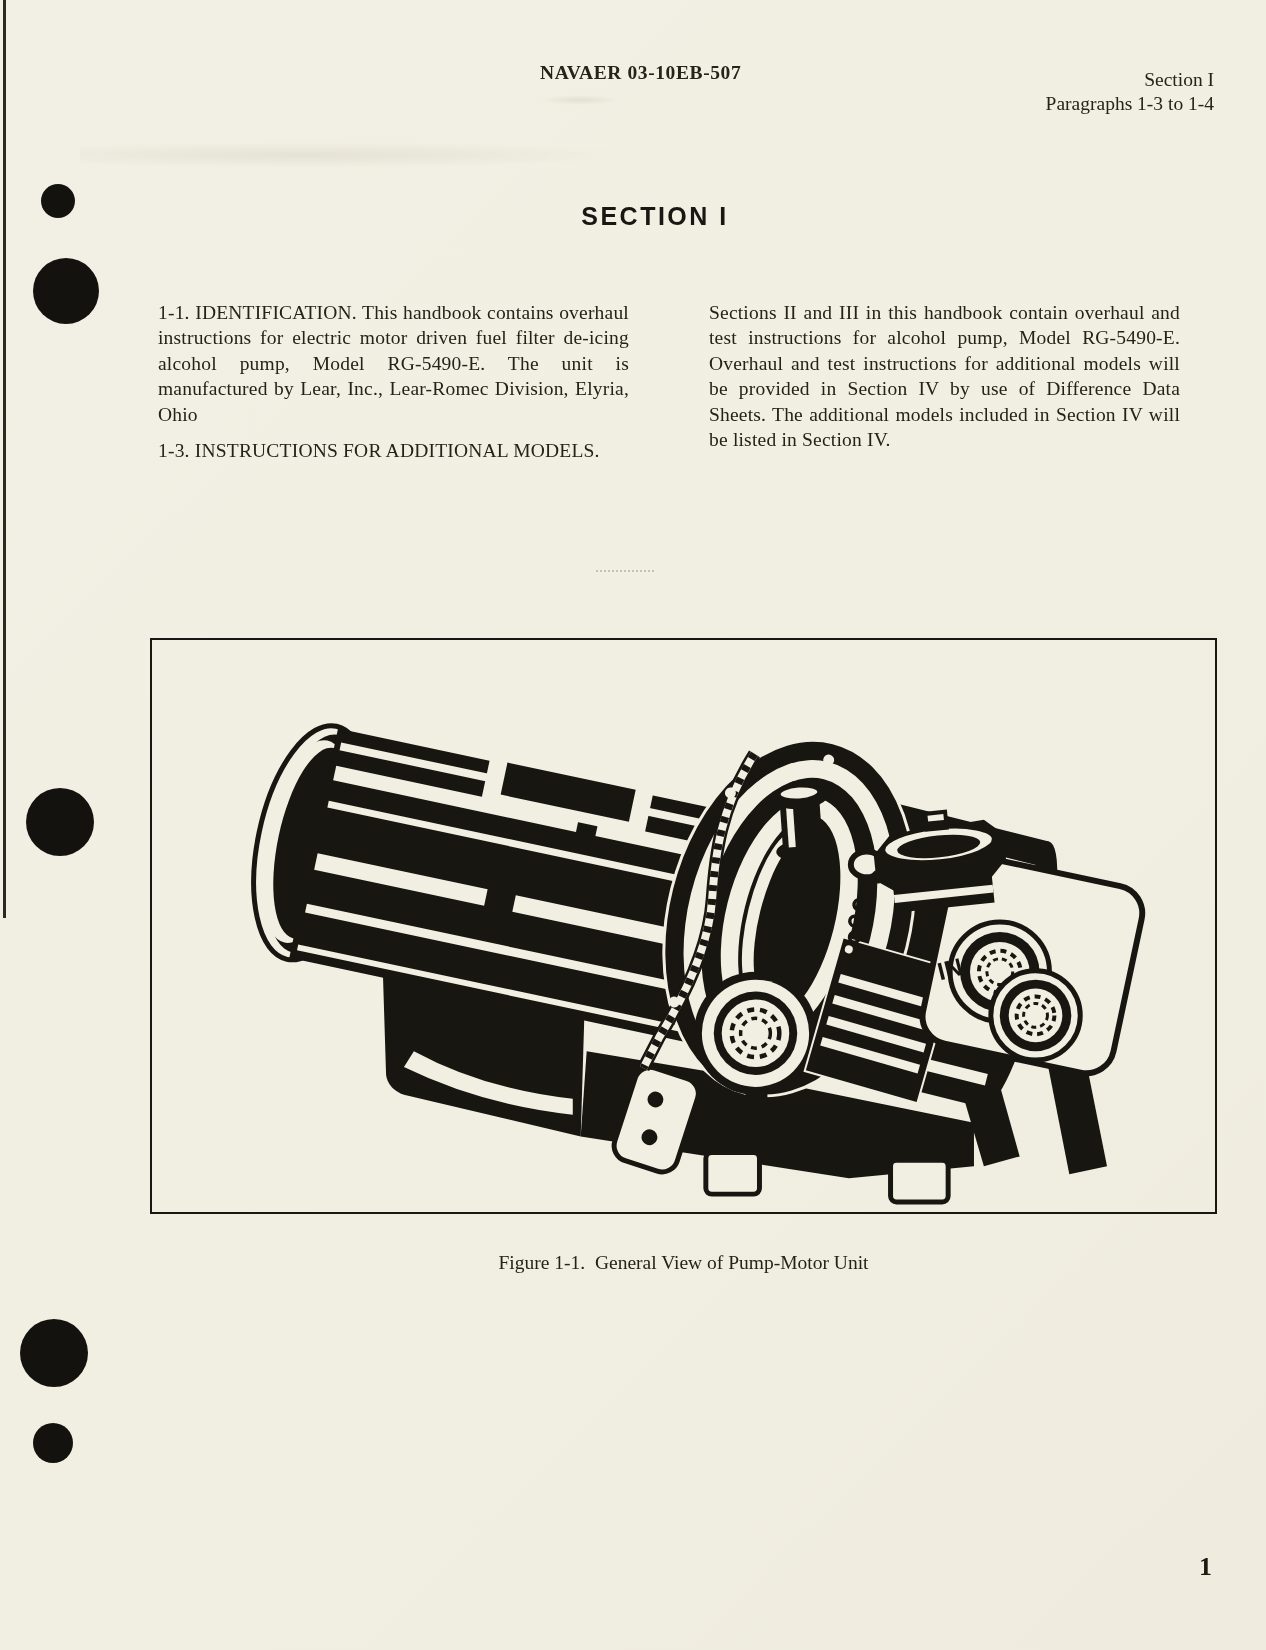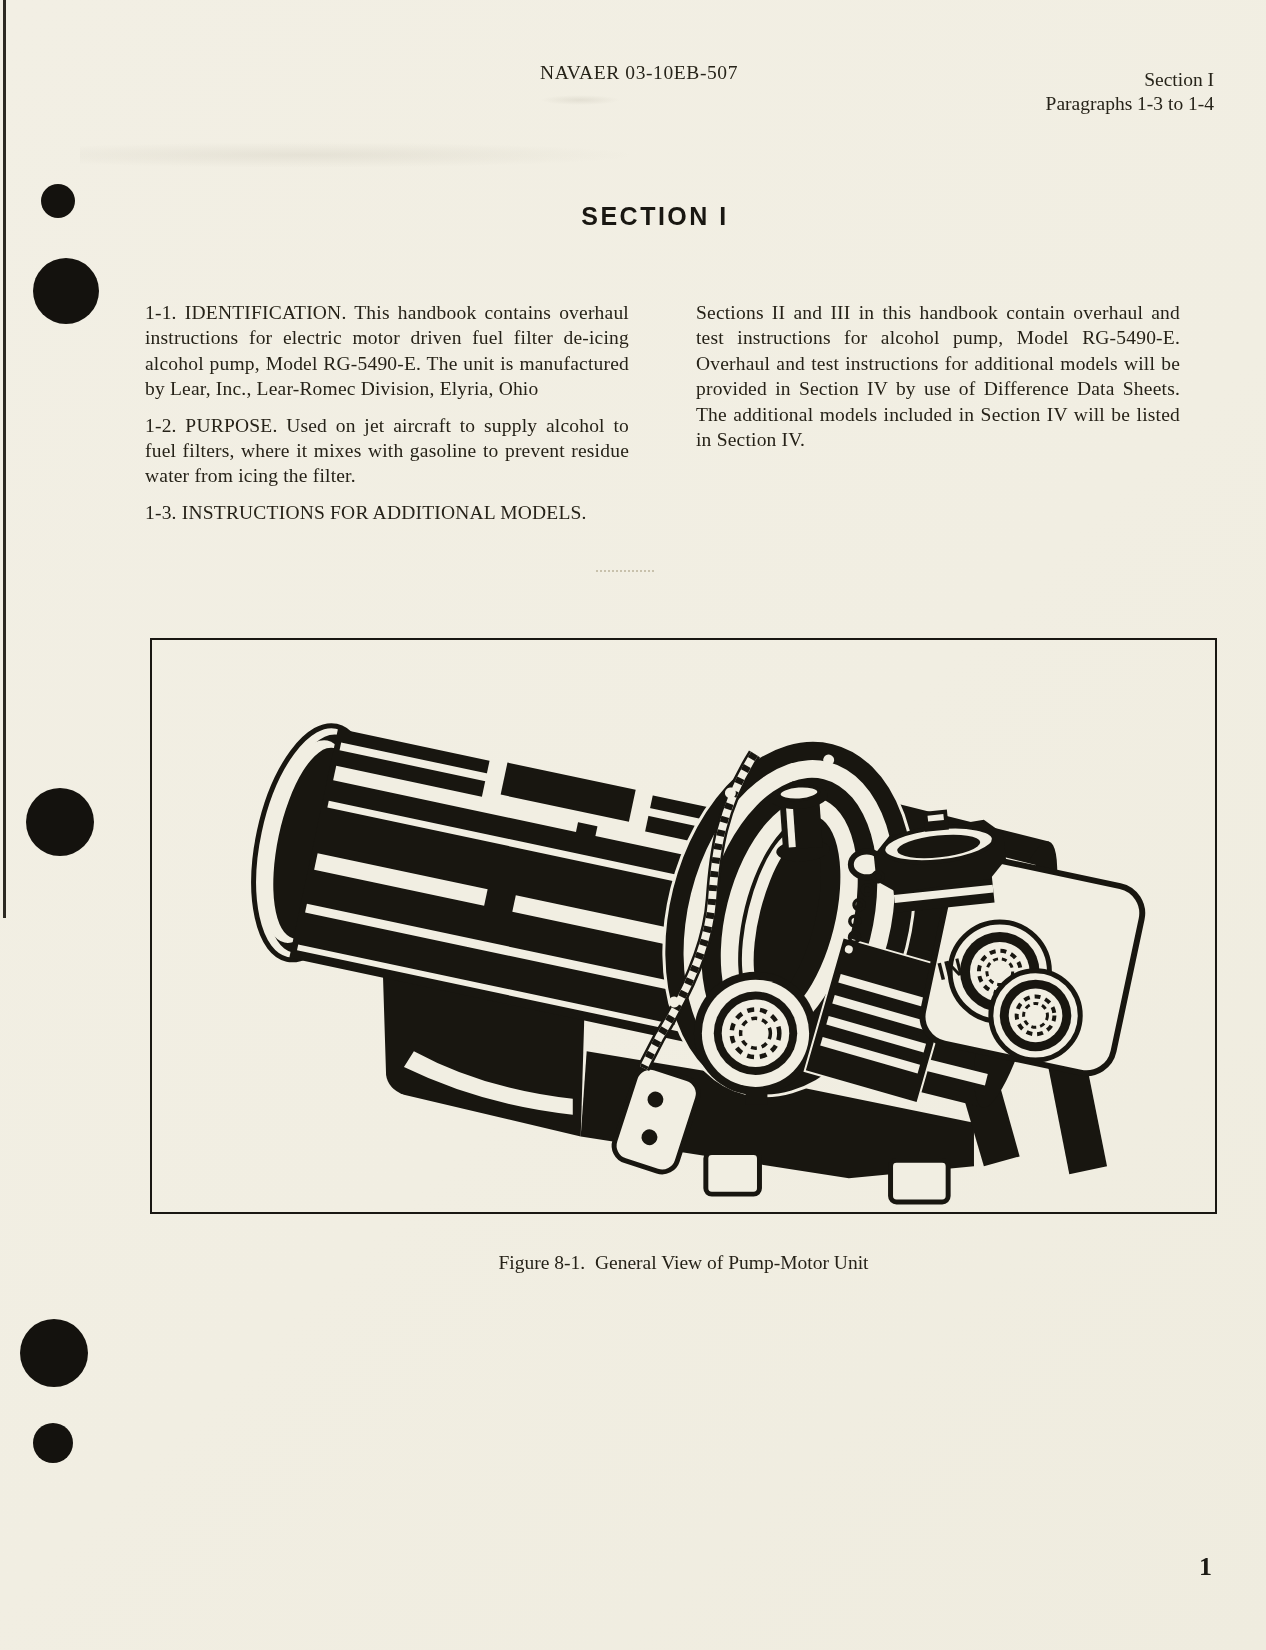--- a/index.html
+++ b/index.html
@@ -17,40 +17,40 @@
   .edge-line{position:absolute;left:3px;top:0;width:3px;height:918px;background:#2c2922;}
   .hole{position:absolute;border-radius:50%;background:#14120e;}
   .hole.h1{left:41px;top:184px;width:34px;height:34px;}
   .hole.h2{left:33px;top:258px;width:66px;height:66px;}
   .hole.h3{left:26px;top:788px;width:68px;height:68px;}
   .hole.h4{left:20px;top:1319px;width:68px;height:68px;}
   .hole.h5{left:33px;top:1423px;width:40px;height:40px;}
 
   .doc-number{
     position:absolute;left:540px;top:62px;
-    font-size:19.5px;letter-spacing:.6px;font-weight:normal;color:#262319;
+    font-size:19.5px;letter-spacing:.6px;font-weight:bold;color:#262319;
   }
   .header-right{
     position:absolute;right:52px;top:68px;text-align:right;
     font-size:19.5px;line-height:24px;color:#262319;
   }
   .title-block{
     position:absolute;left:655px;top:196px;transform:translateX(-50%);
     text-align:center;font-family:"Liberation Sans",sans-serif;
     font-weight:bold;font-size:25px;letter-spacing:2.5px;line-height:41px;
     color:#191712;white-space:nowrap;
   }
   .column{
     position:absolute;top:300px;width:484px;
     font-size:19.5px;line-height:25.4px;text-align:justify;
     letter-spacing:.2px;color:#262218;
   }
   .column.left{left:145px;}
   .column.right{left:696px;}
-  .column p{margin:0 0 11px 0;}
+  .column p{margin:0 0 11px 13px;}
   .artifact-dashes{
     position:absolute;left:596px;top:570px;width:58px;height:0;
     border-top:2px dotted #c8c1ac;
   }
   .figure-frame{
     position:absolute;left:150px;top:638px;width:1067px;height:576px;
     border:2.5px solid #191712;box-sizing:border-box;background:transparent;
   }
   .figure-frame svg{display:block;width:100%;height:100%;}
   .caption{
@@ -88,21 +88,20 @@
     <div>Section I</div>
     <div>Paragraphs 1-3 to 1-4</div>
   </div>
 
   <div class="title-block">
     <div>SECTION I</div>
   </div>
 
   <div class="column left">
     <p>1-1. IDENTIFICATION. This handbook contains overhaul instructions for electric motor driven fuel filter de-icing alcohol pump, Model RG-5490-E. The unit is manufactured by Lear, Inc., Lear-Romec Division, Elyria, Ohio</p>
-    <p>1-2. PURPOSE. Used on jet aircraft to supply alcohol to fuel filters, where it mixes with gasoline to prevent residue water from icing the filter.</p>
     <p>1-3. INSTRUCTIONS FOR ADDITIONAL MODELS.</p>
   </div>
 
   <div class="column right">
     <p>Sections II and III in this handbook contain overhaul and test instructions for alcohol pump, Model RG-5490-E. Overhaul and test instructions for additional models will be provided in Section IV by use of Difference Data Sheets. The additional models included in Section IV will be listed in Section IV.</p>
   </div>
 
   <div class="artifact-dashes"></div>
 
   <div class="figure-frame">
@@ -236,17 +235,17 @@
         </g>
       </g>
 
       <g fill="#f1eee2" stroke="#181610" stroke-width="5">
         <rect x="556" y="516" width="54" height="42" rx="6"></rect>
         <rect x="742" y="524" width="58" height="42" rx="6"></rect>
       </g>
     </svg>
   </div>
 
-  <div class="caption">Figure 8-1.  General View of Pump-Motor Unit</div>
+  <div class="caption">Figure 1-1.  General View of Pump-Motor Unit</div>
 
   <div class="page-number">1</div>
 
 </div>
 
 </body></html>

